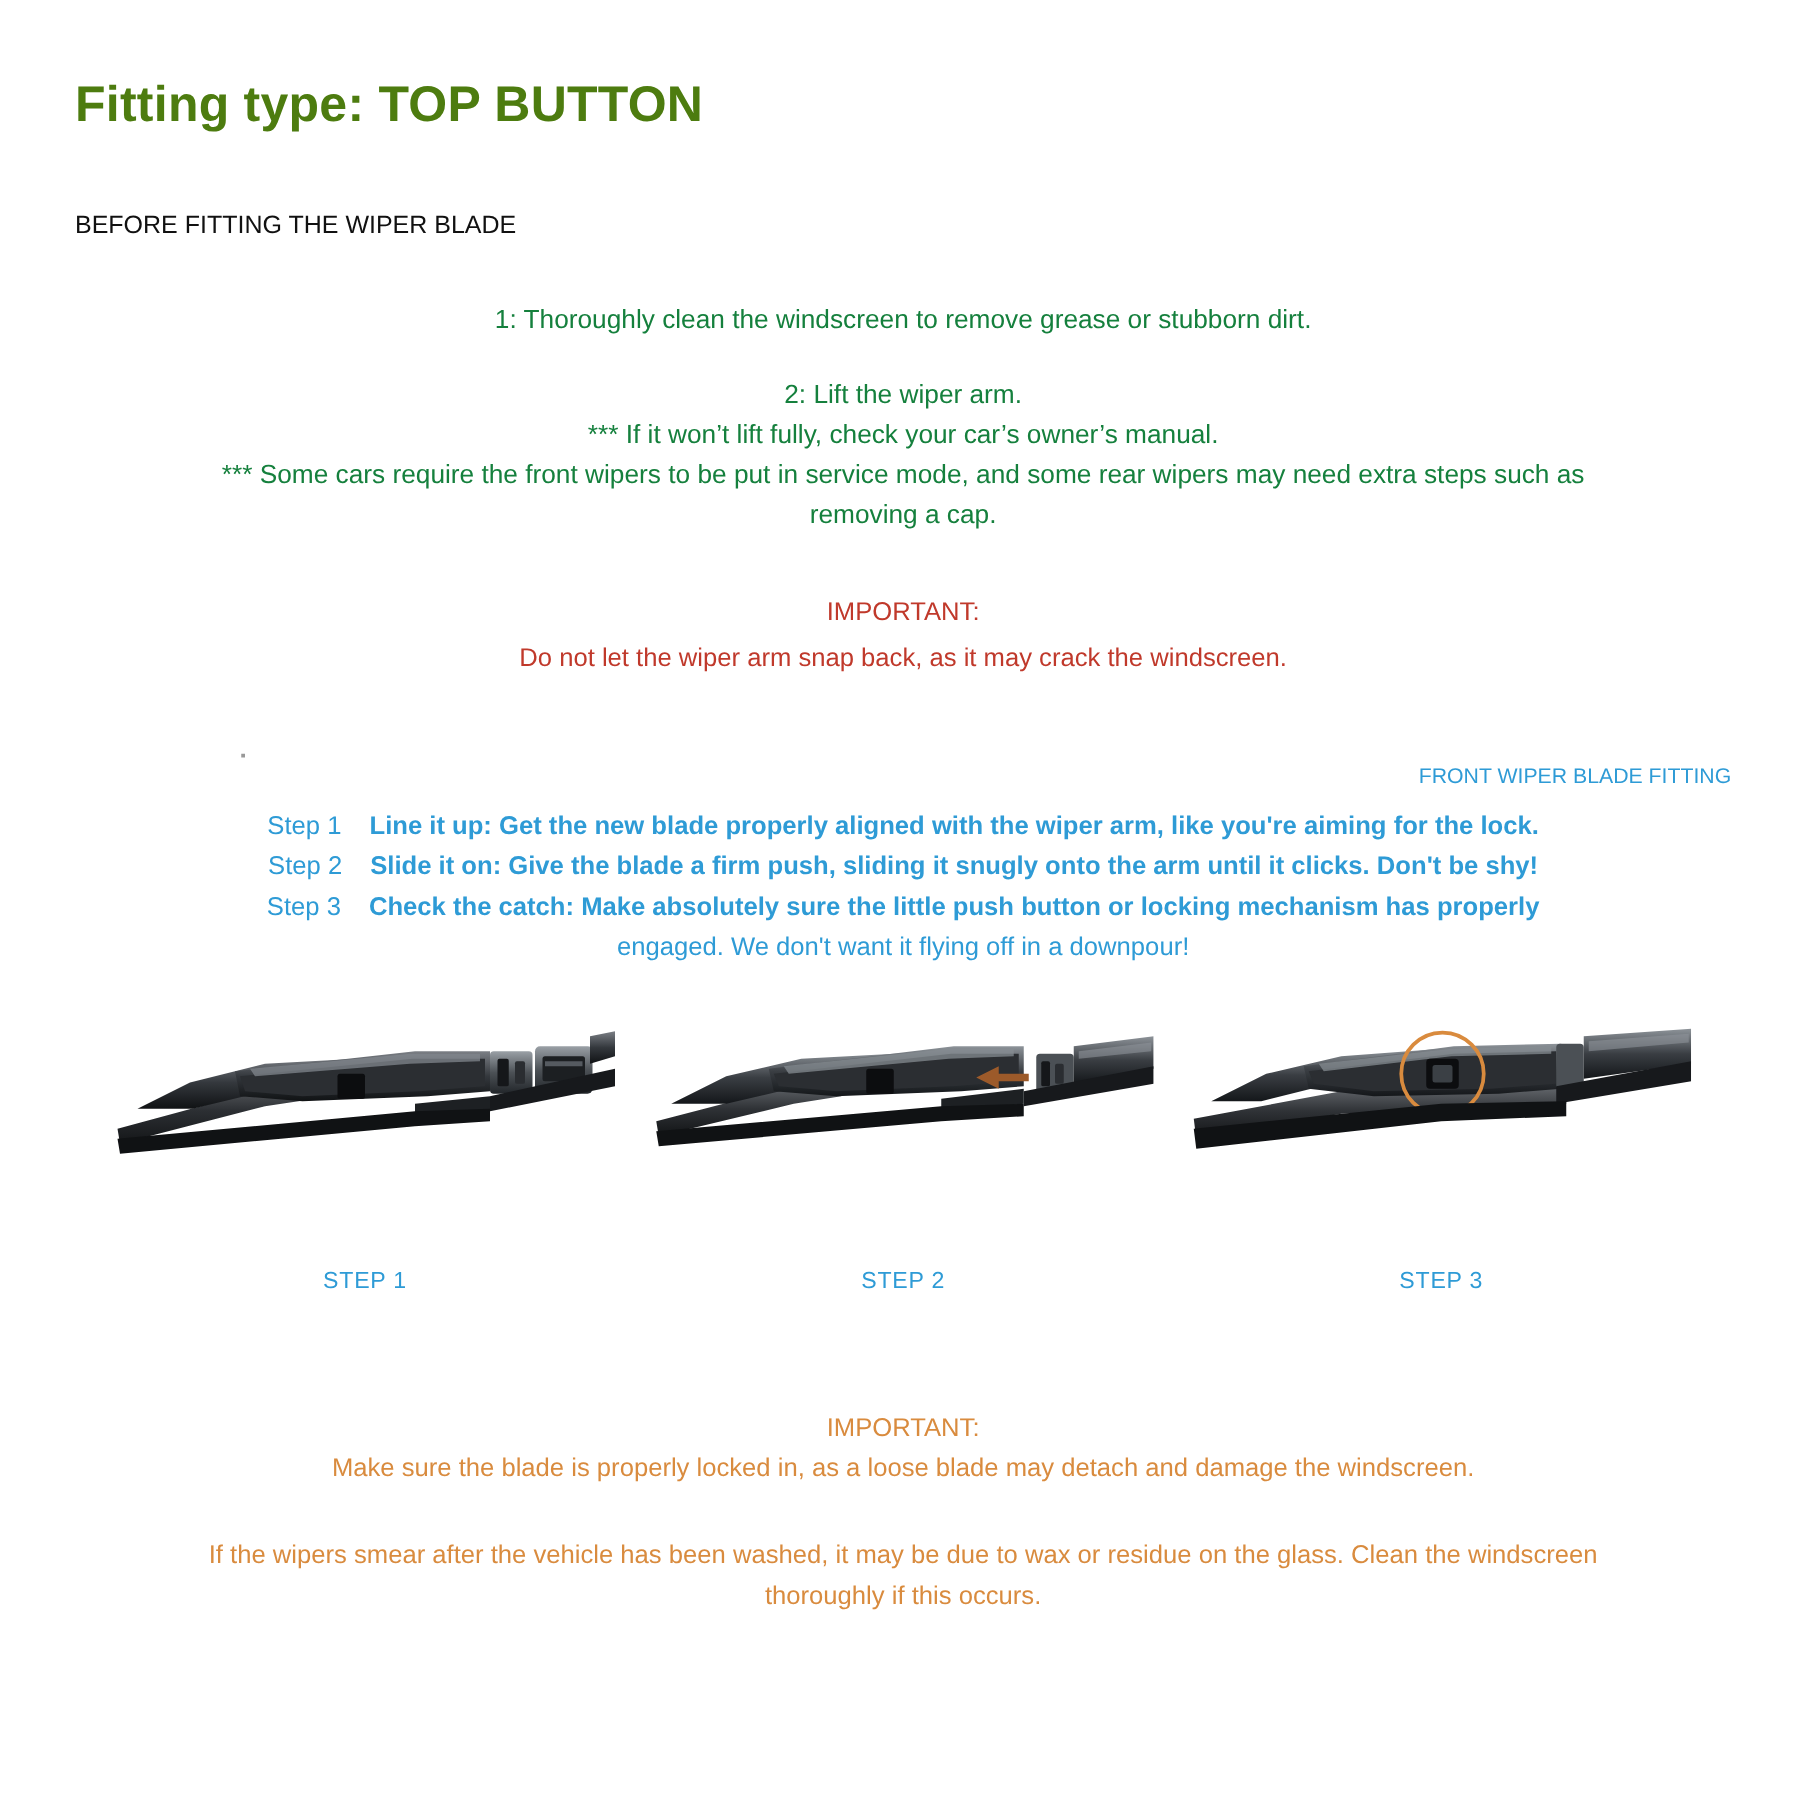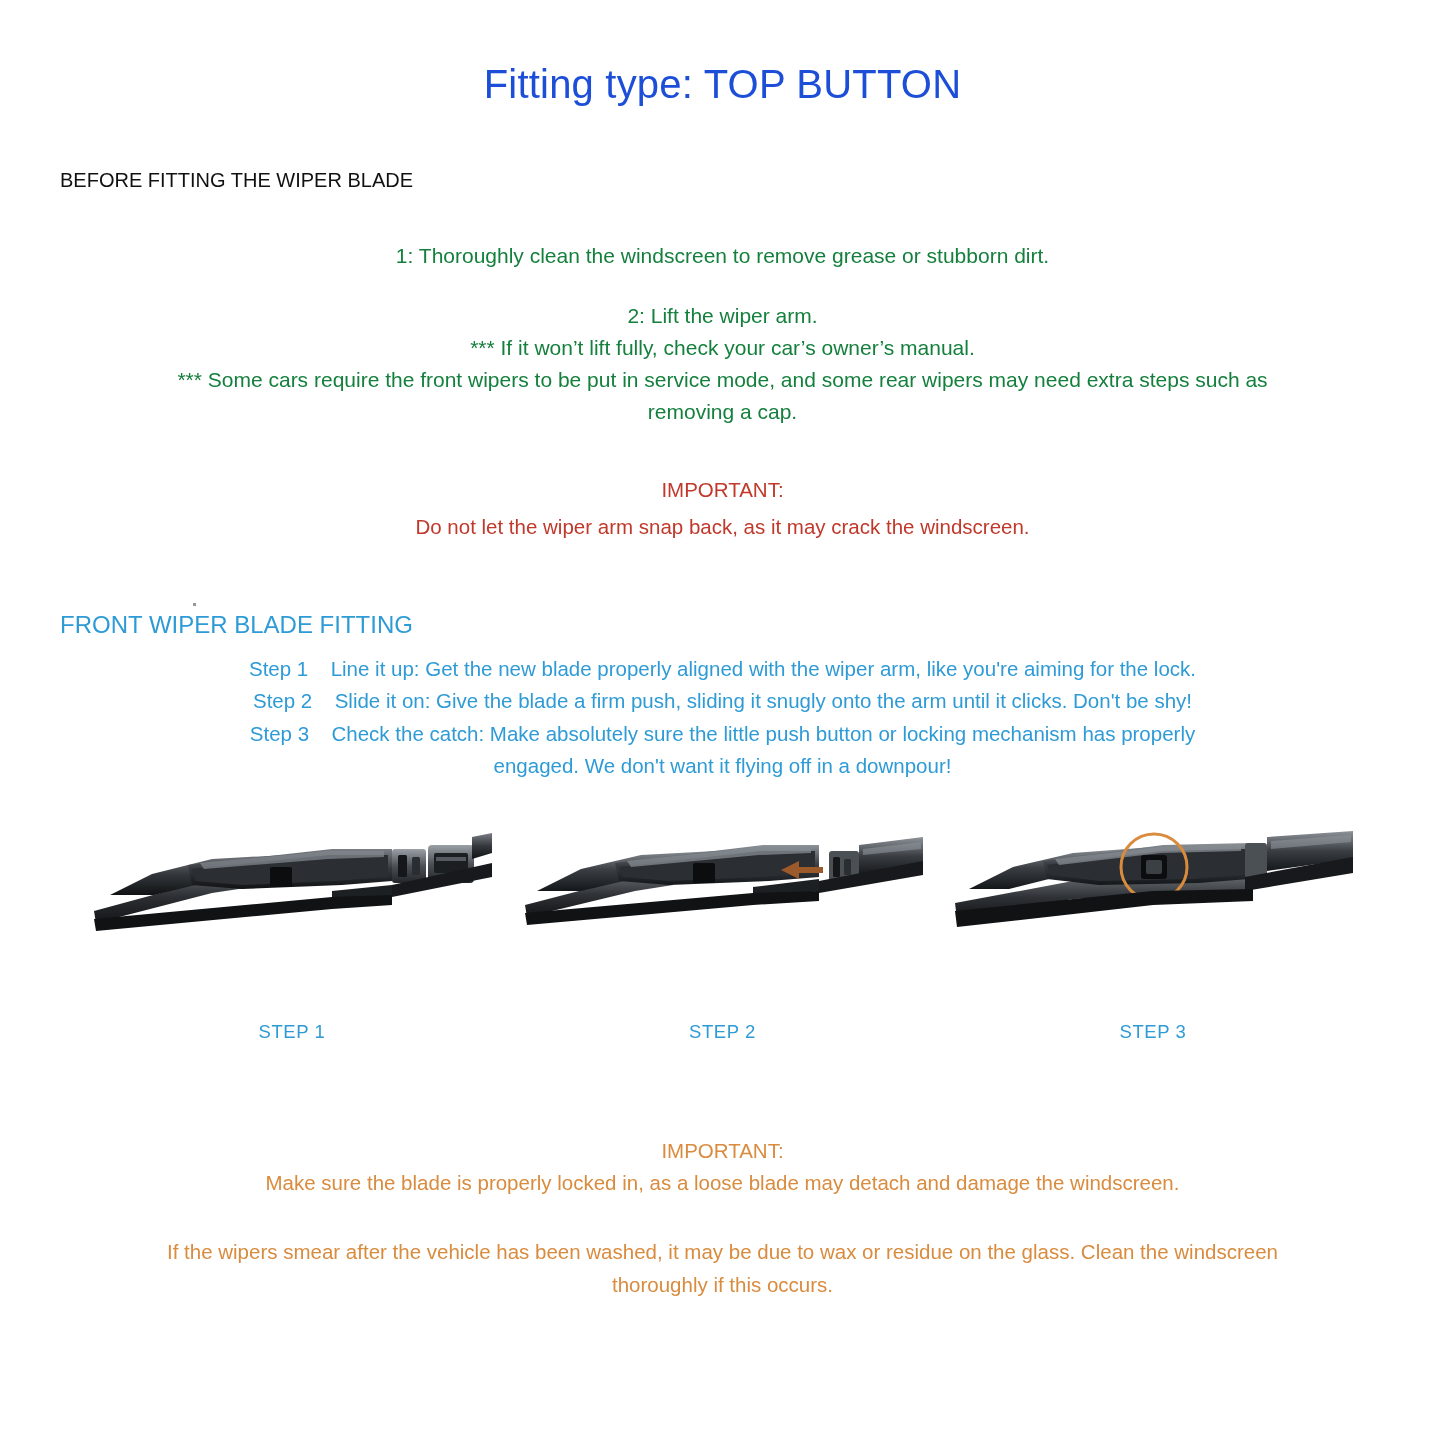--- a/index.html
+++ b/index.html
@@ -16,24 +16,23 @@
     position: relative;
   }
   .page {
     width: 1445px;
     height: 1445px;
     position: relative;
     box-sizing: border-box;
     padding: 0 60px;
   }
   .title {
-    text-align: center;
     font-size: 40px;
-    font-weight: normal;
-    color: #1d4ed8;
+    font-weight: bold;
+    color: #4d7c0f;
     margin: 0;
     padding-top: 62px;
     letter-spacing: 0.2px;
   }
   .subtitle {
     text-align: left;
     font-size: 20px;
     color: #111111;
     margin-top: 62px;
   }
@@ -57,41 +56,42 @@
     color: #c0392b;
     font-size: 20.5px;
     line-height: 1.55;
   }
   .important-red .heading {
     display: block;
     margin-bottom: 6px;
   }
   .section-blue-title {
     margin-top: 68px;
-    text-align: left;
+    text-align: right;
     color: #2e9bd6;
-    font-size: 24px;
+    font-size: 17px;
   }
   .steps-text {
     margin-top: 14px;
     color: #2e9bd6;
     font-size: 20.5px;
     line-height: 1.58;
     text-align: center;
   }
   .steps-text .step-row {
     display: block;
   }
   .steps-text .step-label {
     display: inline-block;
     min-width: 76px;
     text-align: left;
   }
   .steps-text .step-body {
     display: inline;
+    font-weight: bold;
   }
   .images-row {
     margin-top: 36px;
     display: flex;
     justify-content: space-between;
     align-items: flex-start;
     padding: 0 32px;
   }
   .img-cell {
     width: 400px;

